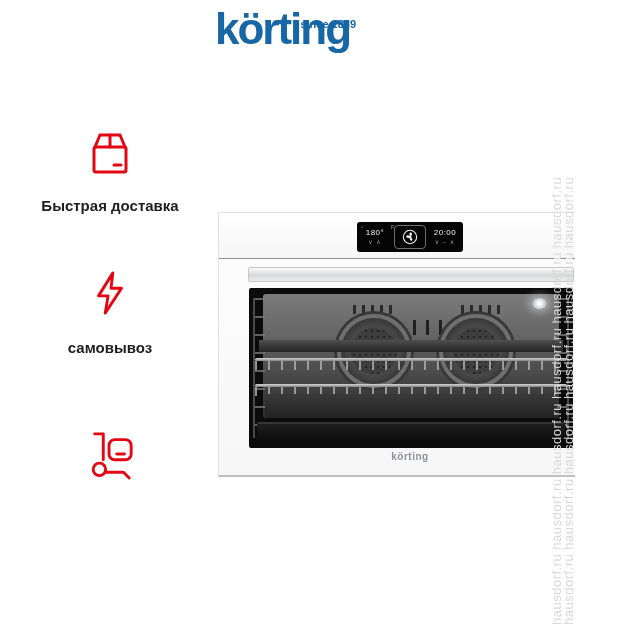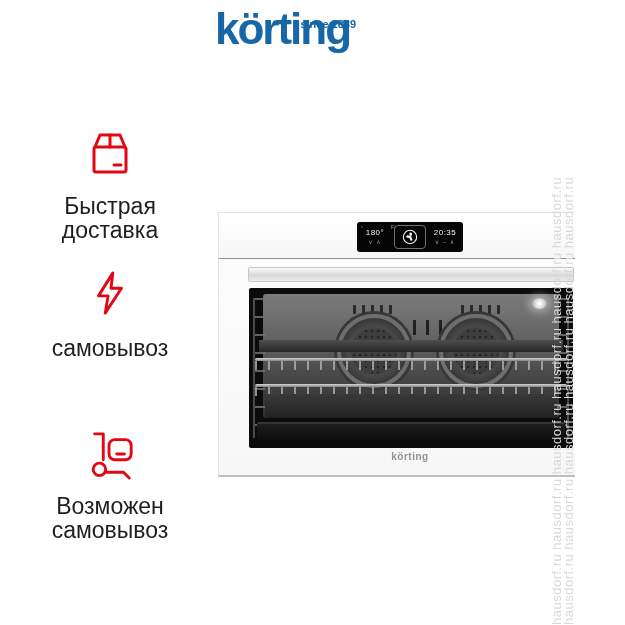--- a/index.html
+++ b/index.html
@@ -11,21 +11,21 @@
   .logo{position:relative;display:inline-block;}
   .logo-text{font-size:44px;line-height:54px;font-weight:bold;letter-spacing:-2px;
              color:var(--brand-blue);}
   .logo-tagline{position:absolute;top:16px;right:-6px;font-size:11px;font-weight:bold;
                 color:var(--brand-blue);letter-spacing:0;}
 
   
   .badge{position:absolute;left:14px;width:192px;display:flex;flex-direction:column;
          align-items:center;text-align:center;}
   .badge-icon{color:var(--accent-red);}
-  .badge-label{font-size:23px;line-height:24px;font-weight:400;color:var(--text-dark);}
+  .badge-label{font-size:15px;line-height:24px;font-weight:700;color:var(--text-dark);}
   .badge-1{top:128px;} .badge-1 .badge-label{margin-top:16px;}
   .badge-2{top:270px;} .badge-2 .badge-label{margin-top:20px;}
   .badge-3{top:428px;} .badge-3 .badge-label{margin-top:12px;}
 
   
   .oven{position:absolute;left:218px;top:212px;width:384px;height:265px;
         background:linear-gradient(180deg,#fdfdfd,#f7f7f8);
         border:1px solid #e2e2e2;border-bottom:2px solid #bfbfbf;box-sizing:border-box;}
   .control-panel{position:absolute;top:0;left:0;right:0;height:45px;
         background:linear-gradient(180deg,#ffffff,#f6f6f6);
@@ -124,24 +124,20 @@
   </div>
 
   <div class="badge badge-3">
     <svg class="badge-icon" width="50" height="54" viewBox="0 0 52 56" fill="none" stroke="currentColor" stroke-width="3" stroke-linecap="round" stroke-linejoin="round">
       <path d="M10 6 H19 V33"></path>
       <circle cx="15" cy="43" r="6.5"></circle>
       <path d="M21 46 H40 L46 52"></path>
       <rect x="25" y="12" width="23" height="21" rx="6"></rect>
       <path d="M33 27 H41"></path>
     </svg>
-    <div class="badge-label">
-      <div>Возможен</div>
-      <div>самовывоз</div>
-    </div>
   </div>
 
   <div class="oven">
 
     <div class="control-panel">
       <div class="display">
         <span class="disp-dot">▫</span>
         <span class="disp-mode">F</span>
         <div class="disp-col">
           <span class="disp-value">180°</span>
@@ -150,21 +146,21 @@
         <div class="disp-fanbox">
           <svg width="16" height="16" viewBox="0 0 24 24" fill="none" stroke="#f2f2f2" stroke-width="1.6">
             <circle cx="12" cy="12" r="10"></circle>
             <circle cx="12" cy="12" r="1.6" fill="#f2f2f2"></circle>
             <path d="M12 10 C9 5 14 3.5 15 7 C15.6 9 14 10.5 12 10 Z" fill="#f2f2f2" stroke="none"></path>
             <path d="M10.3 13 C5 14 5.6 9 9 9.3 C11 9.6 11.6 11.6 10.3 13 Z" fill="#f2f2f2" stroke="none"></path>
             <path d="M13.7 13 C18 16 13.8 19.6 12.2 16.6 C11.3 14.9 12.3 13.2 13.7 13 Z" fill="#f2f2f2" stroke="none"></path>
           </svg>
         </div>
         <div class="disp-col">
-          <span class="disp-value">20:35</span>
+          <span class="disp-value">20:00</span>
           <span class="disp-arrows">∨ ‒ ∧</span>
         </div>
       </div>
     </div>
 
     <div class="handle"></div>
 
     <div class="cavity">
       <div class="backwall">
         <div class="oven-light"></div>

